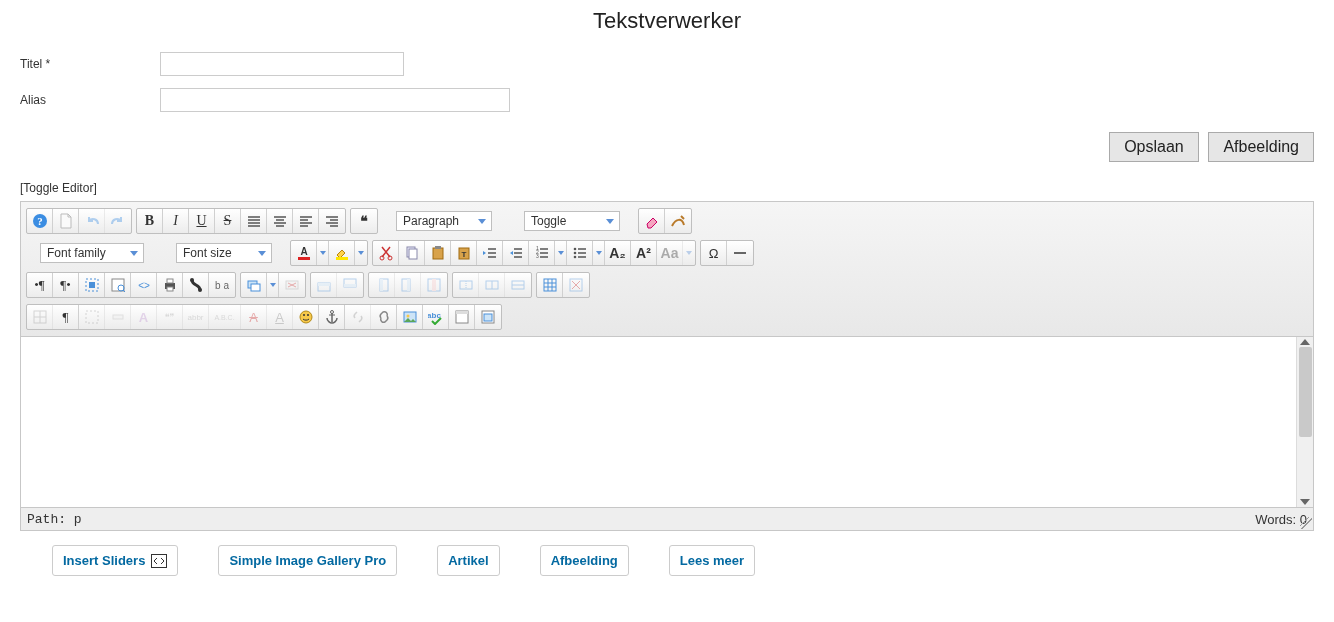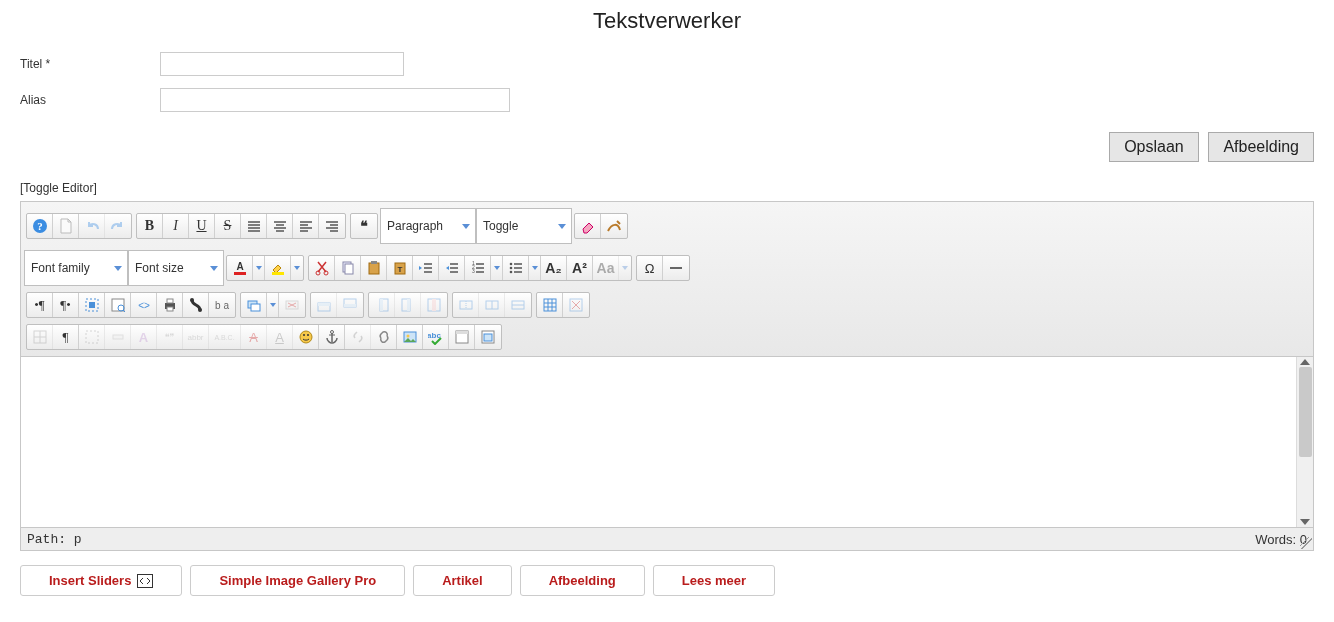--- a/index.html
+++ b/index.html
@@ -87,29 +87,29 @@
     justify-content: center;
     cursor: pointer;
     border-right: 1px solid #d0d0d0;
     position: relative;
   }
   .tb-btn:last-child { border-right: none; }
   .tb-btn svg { width: 16px; height: 16px; }
   .tb-btn.disabled { opacity: 0.38; cursor: default; }
   .tb-btn.wide { width: 32px; }
   .tb-select {
-    height: 36px;
+    height: 20px;
     border: 1px solid #bfbfbf;
     background: #fff;
     font-size: 12px;
     padding: 0 20px 0 6px;
     position: relative;
     display: flex;
     align-items: center;
-    margin: 1px 0;
+    margin: 1px 16px;
     cursor: pointer;
     min-width: 96px;
   }
   .tb-select::after {
     content: "";
     position: absolute;
     right: 5px;
     top: 50%;
     margin-top: -2px;
     border-left: 4px solid transparent;
@@ -187,28 +187,29 @@
   }
   .bottom-buttons {
     margin-top: 14px;
     display: flex;
     gap: 8px;
   }
   .bottom-btn {
     background: #fff;
     border: 1px solid #ccc;
     border-radius: 3px;
-    padding: 7px 28px;
+    padding: 7px 10px;
     font-size: 13px;
     font-weight: bold;
-    color: #b91c1c;
+    color: #0369a1;
     cursor: pointer;
     display: inline-flex;
     align-items: center;
     gap: 6px;
+    margin-left: 32px;
   }
   .txt-b { font-family: Georgia, serif; font-weight: bold; font-size: 14px; }
   .txt-i { font-family: Georgia, serif; font-style: italic; font-size: 14px; }
   .txt-u { font-family: Georgia, serif; text-decoration: underline; font-size: 14px; }
   .txt-s { font-family: Georgia, serif; text-decoration: line-through; font-size: 14px; }
   .txt-q { font-family: Georgia, serif; font-weight: bold; font-size: 14px; }
   .txt-pil { font-family: Georgia, serif; font-size: 13px; }
   .sub { font-size: 14px; font-weight: bold; }
 </style>
 </head>

